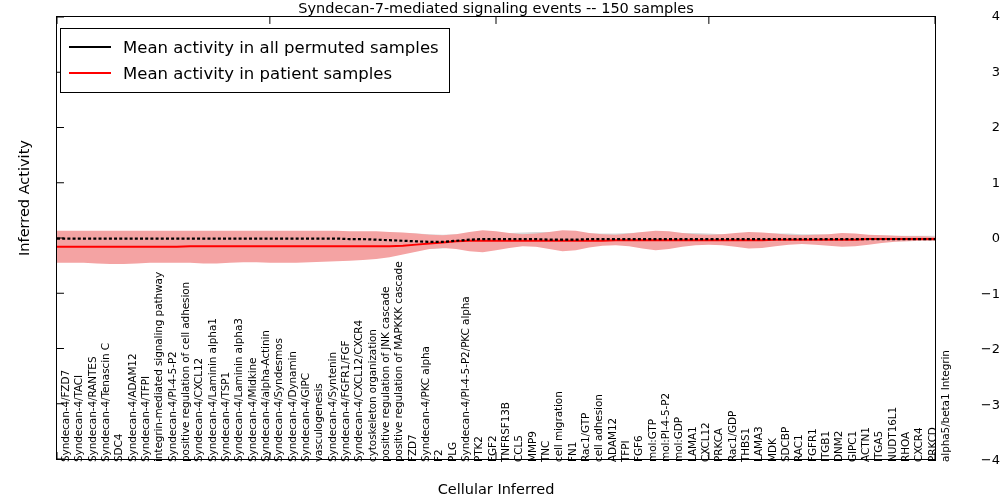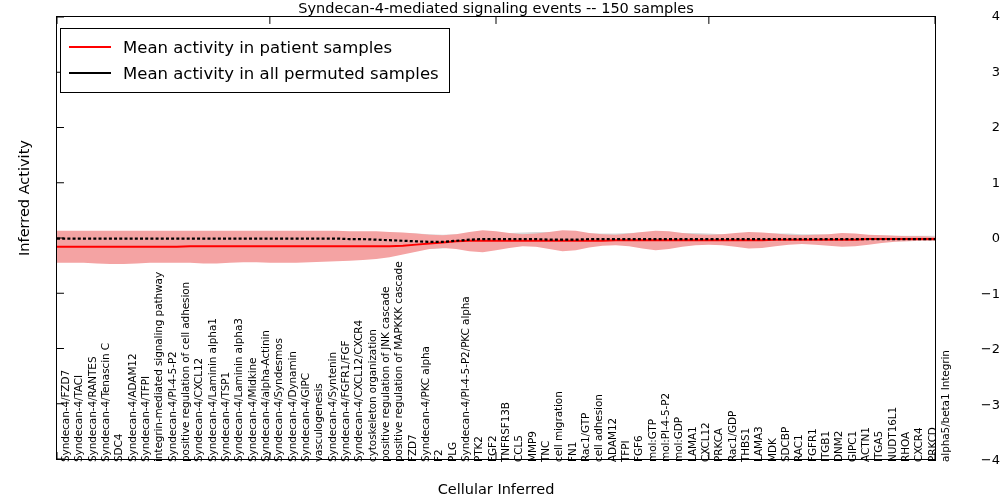--- a/index.html
+++ b/index.html
@@ -38,21 +38,21 @@
           box-sizing:border-box;}
   .legend-row{display:flex;align-items:center;height:26px;}
   .legend-swatch{width:42px;height:2px;margin-right:12px;flex:none;}
   .legend-text{font-size:16.5px;line-height:17px;white-space:nowrap;}
 </style>
 </head>
 <body>
 
 <div id="fig">
 
-  <div id="chart-title">Syndecan-4-mediated signaling events -- 150 samples</div>
+  <div id="chart-title">Syndecan-7-mediated signaling events -- 150 samples</div>
 
   <div id="ylabel-wrap">
     <div id="ylabel">Inferred Activity</div>
   </div>
 
   <div id="yticks">
       <div class="ytick-label" style="top: 460px;">−4</div>
       <div class="ytick-label" style="top: 404.5px;">−3</div>
       <div class="ytick-label" style="top: 349px;">−2</div>
       <div class="ytick-label" style="top: 293.5px;">−1</div>
@@ -158,22 +158,22 @@
       <div class="xtick-label" style="left: 844px;">RHOA</div>
       <div class="xtick-label" style="left: 857.333px;">CXCR4</div>
       <div class="xtick-label" style="left: 870.667px;">PRKCD</div>
       <div class="xtick-label" style="left: 884px;">alpha5/beta1 Integrin</div>
     </div>
 
   <div id="xlabel">Cellular Inferred</div>
 
   <div id="legend">
       <div class="legend-row">
+        <span class="legend-swatch" style="background: rgb(0, 0, 0);"></span>
+        <span class="legend-text">Mean activity in all permuted samples</span>
+      </div>
+      <div class="legend-row">
         <span class="legend-swatch" style="background: rgb(255, 0, 0);"></span>
         <span class="legend-text">Mean activity in patient samples</span>
-      </div>
-      <div class="legend-row">
-        <span class="legend-swatch" style="background: rgb(0, 0, 0);"></span>
-        <span class="legend-text">Mean activity in all permuted samples</span>
       </div>
     </div>
 
 </div>
 
 </body></html>

